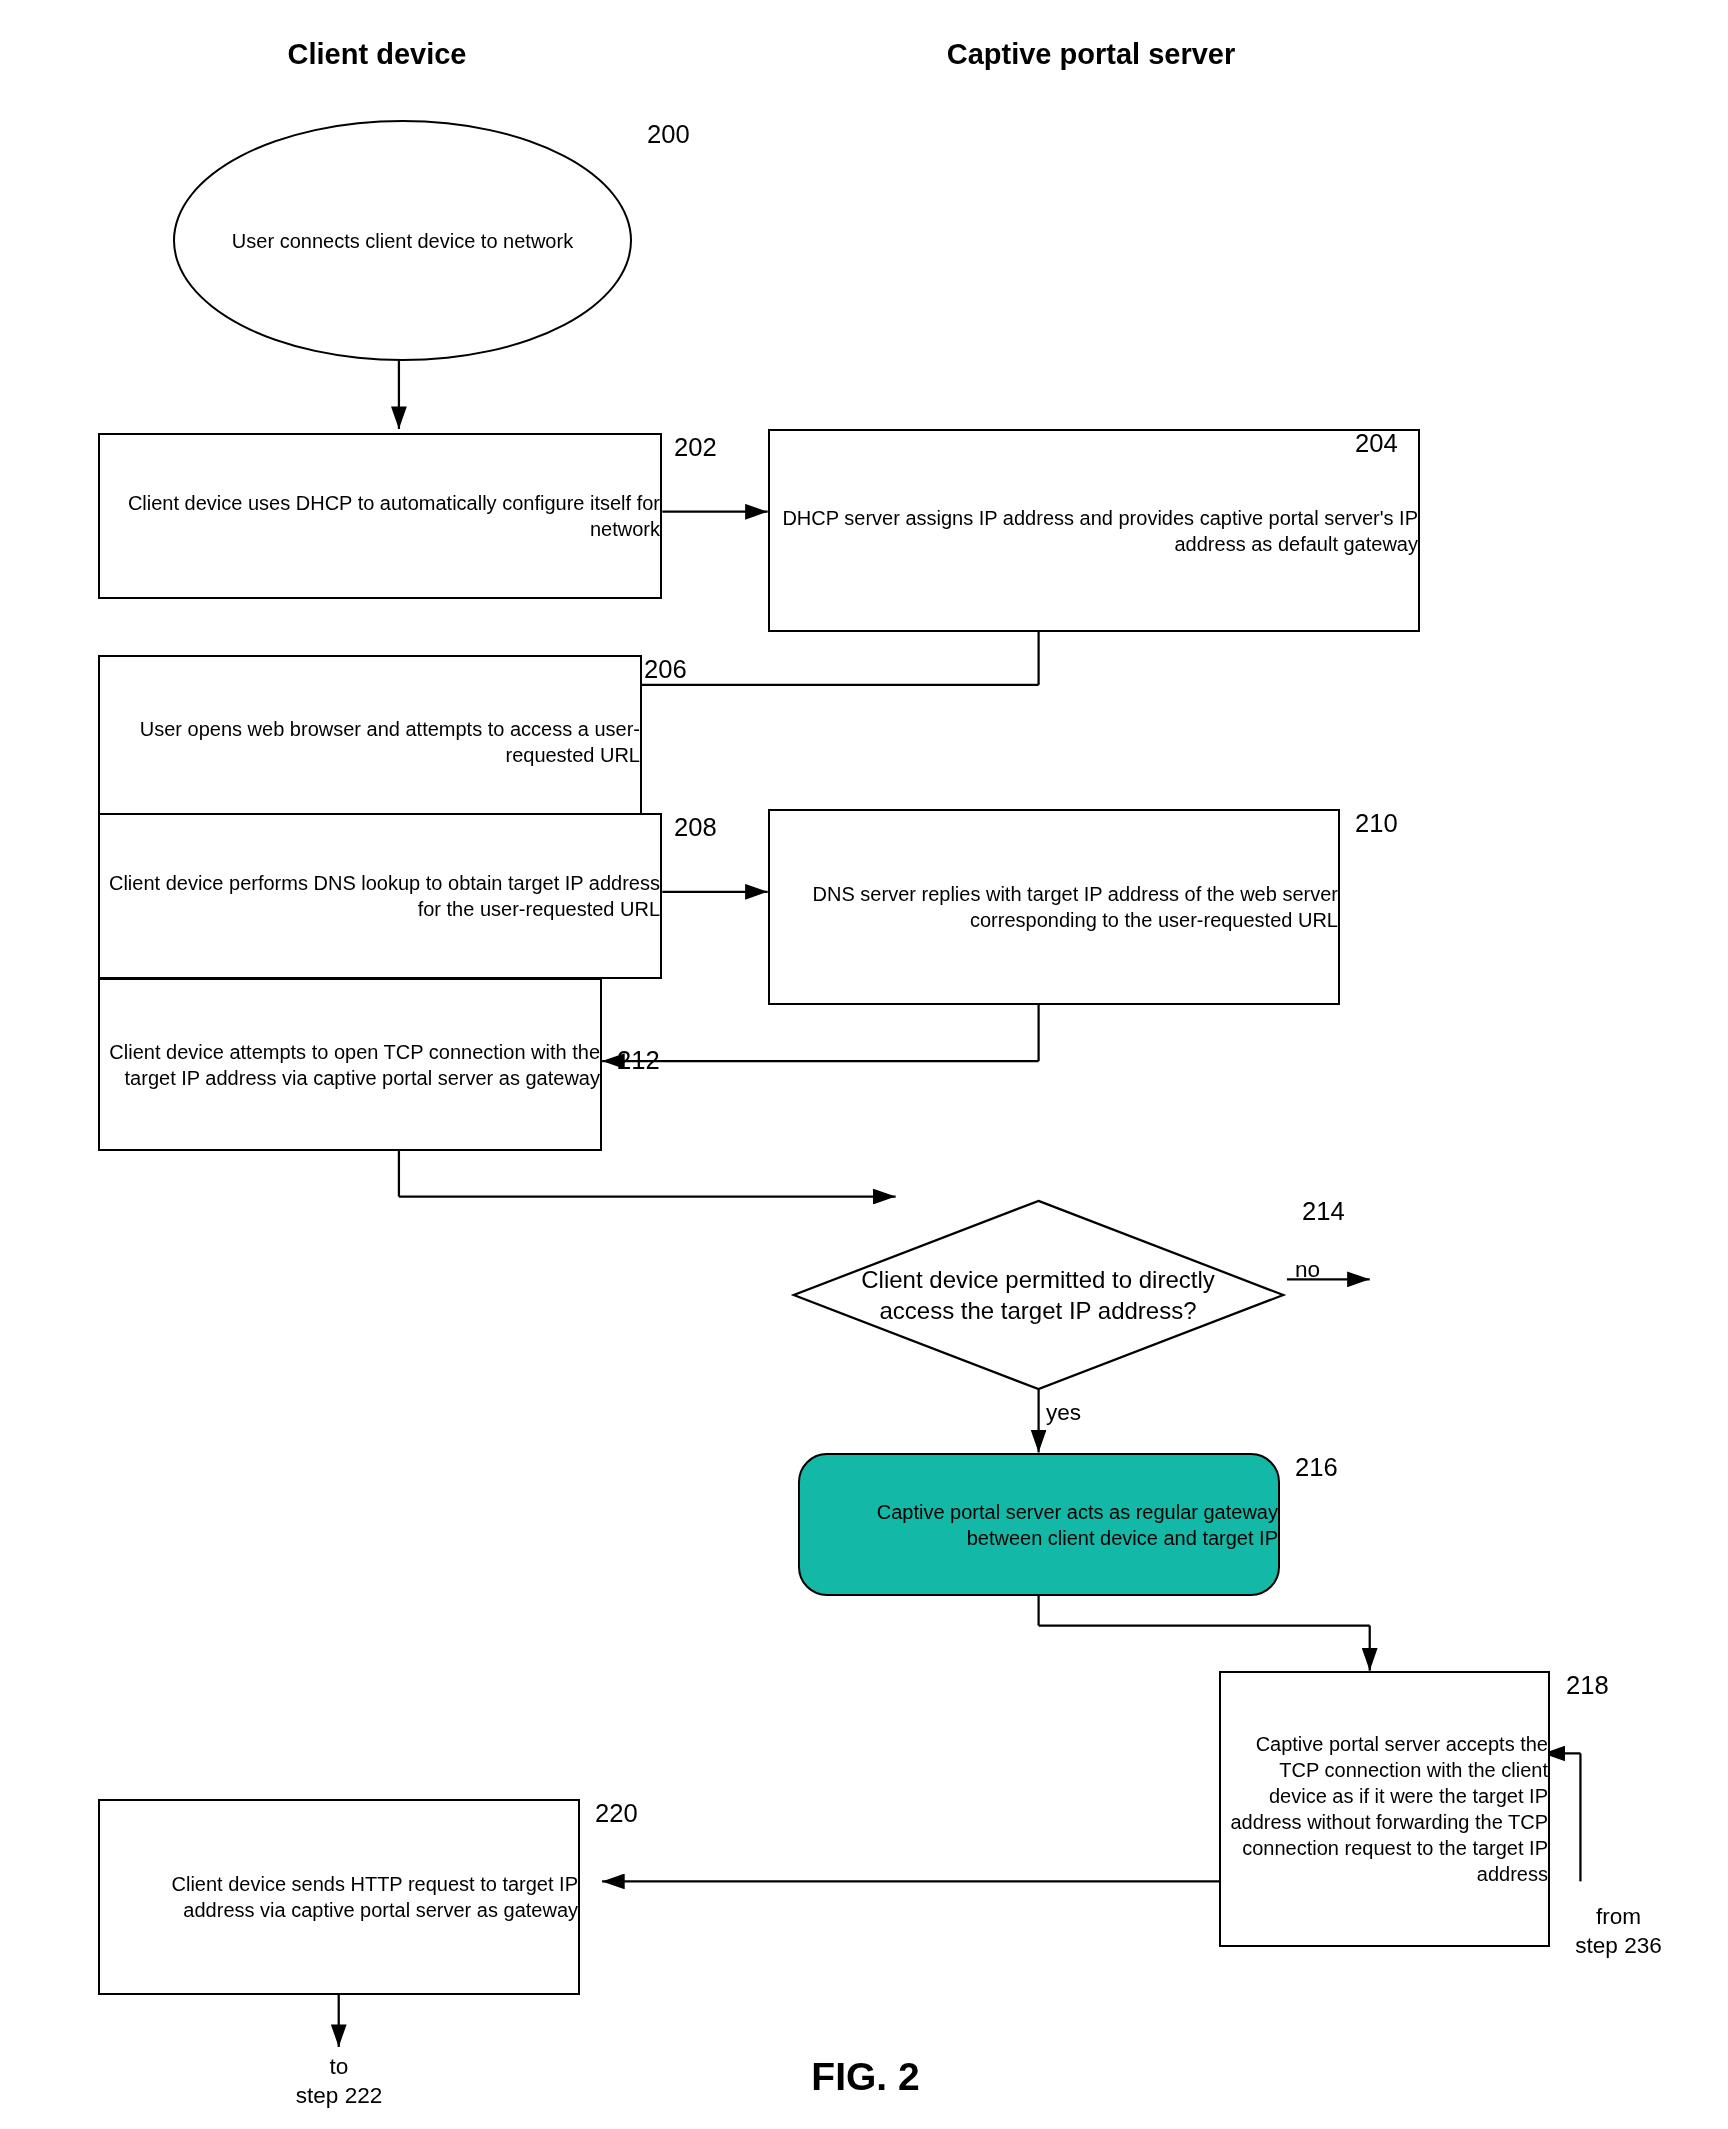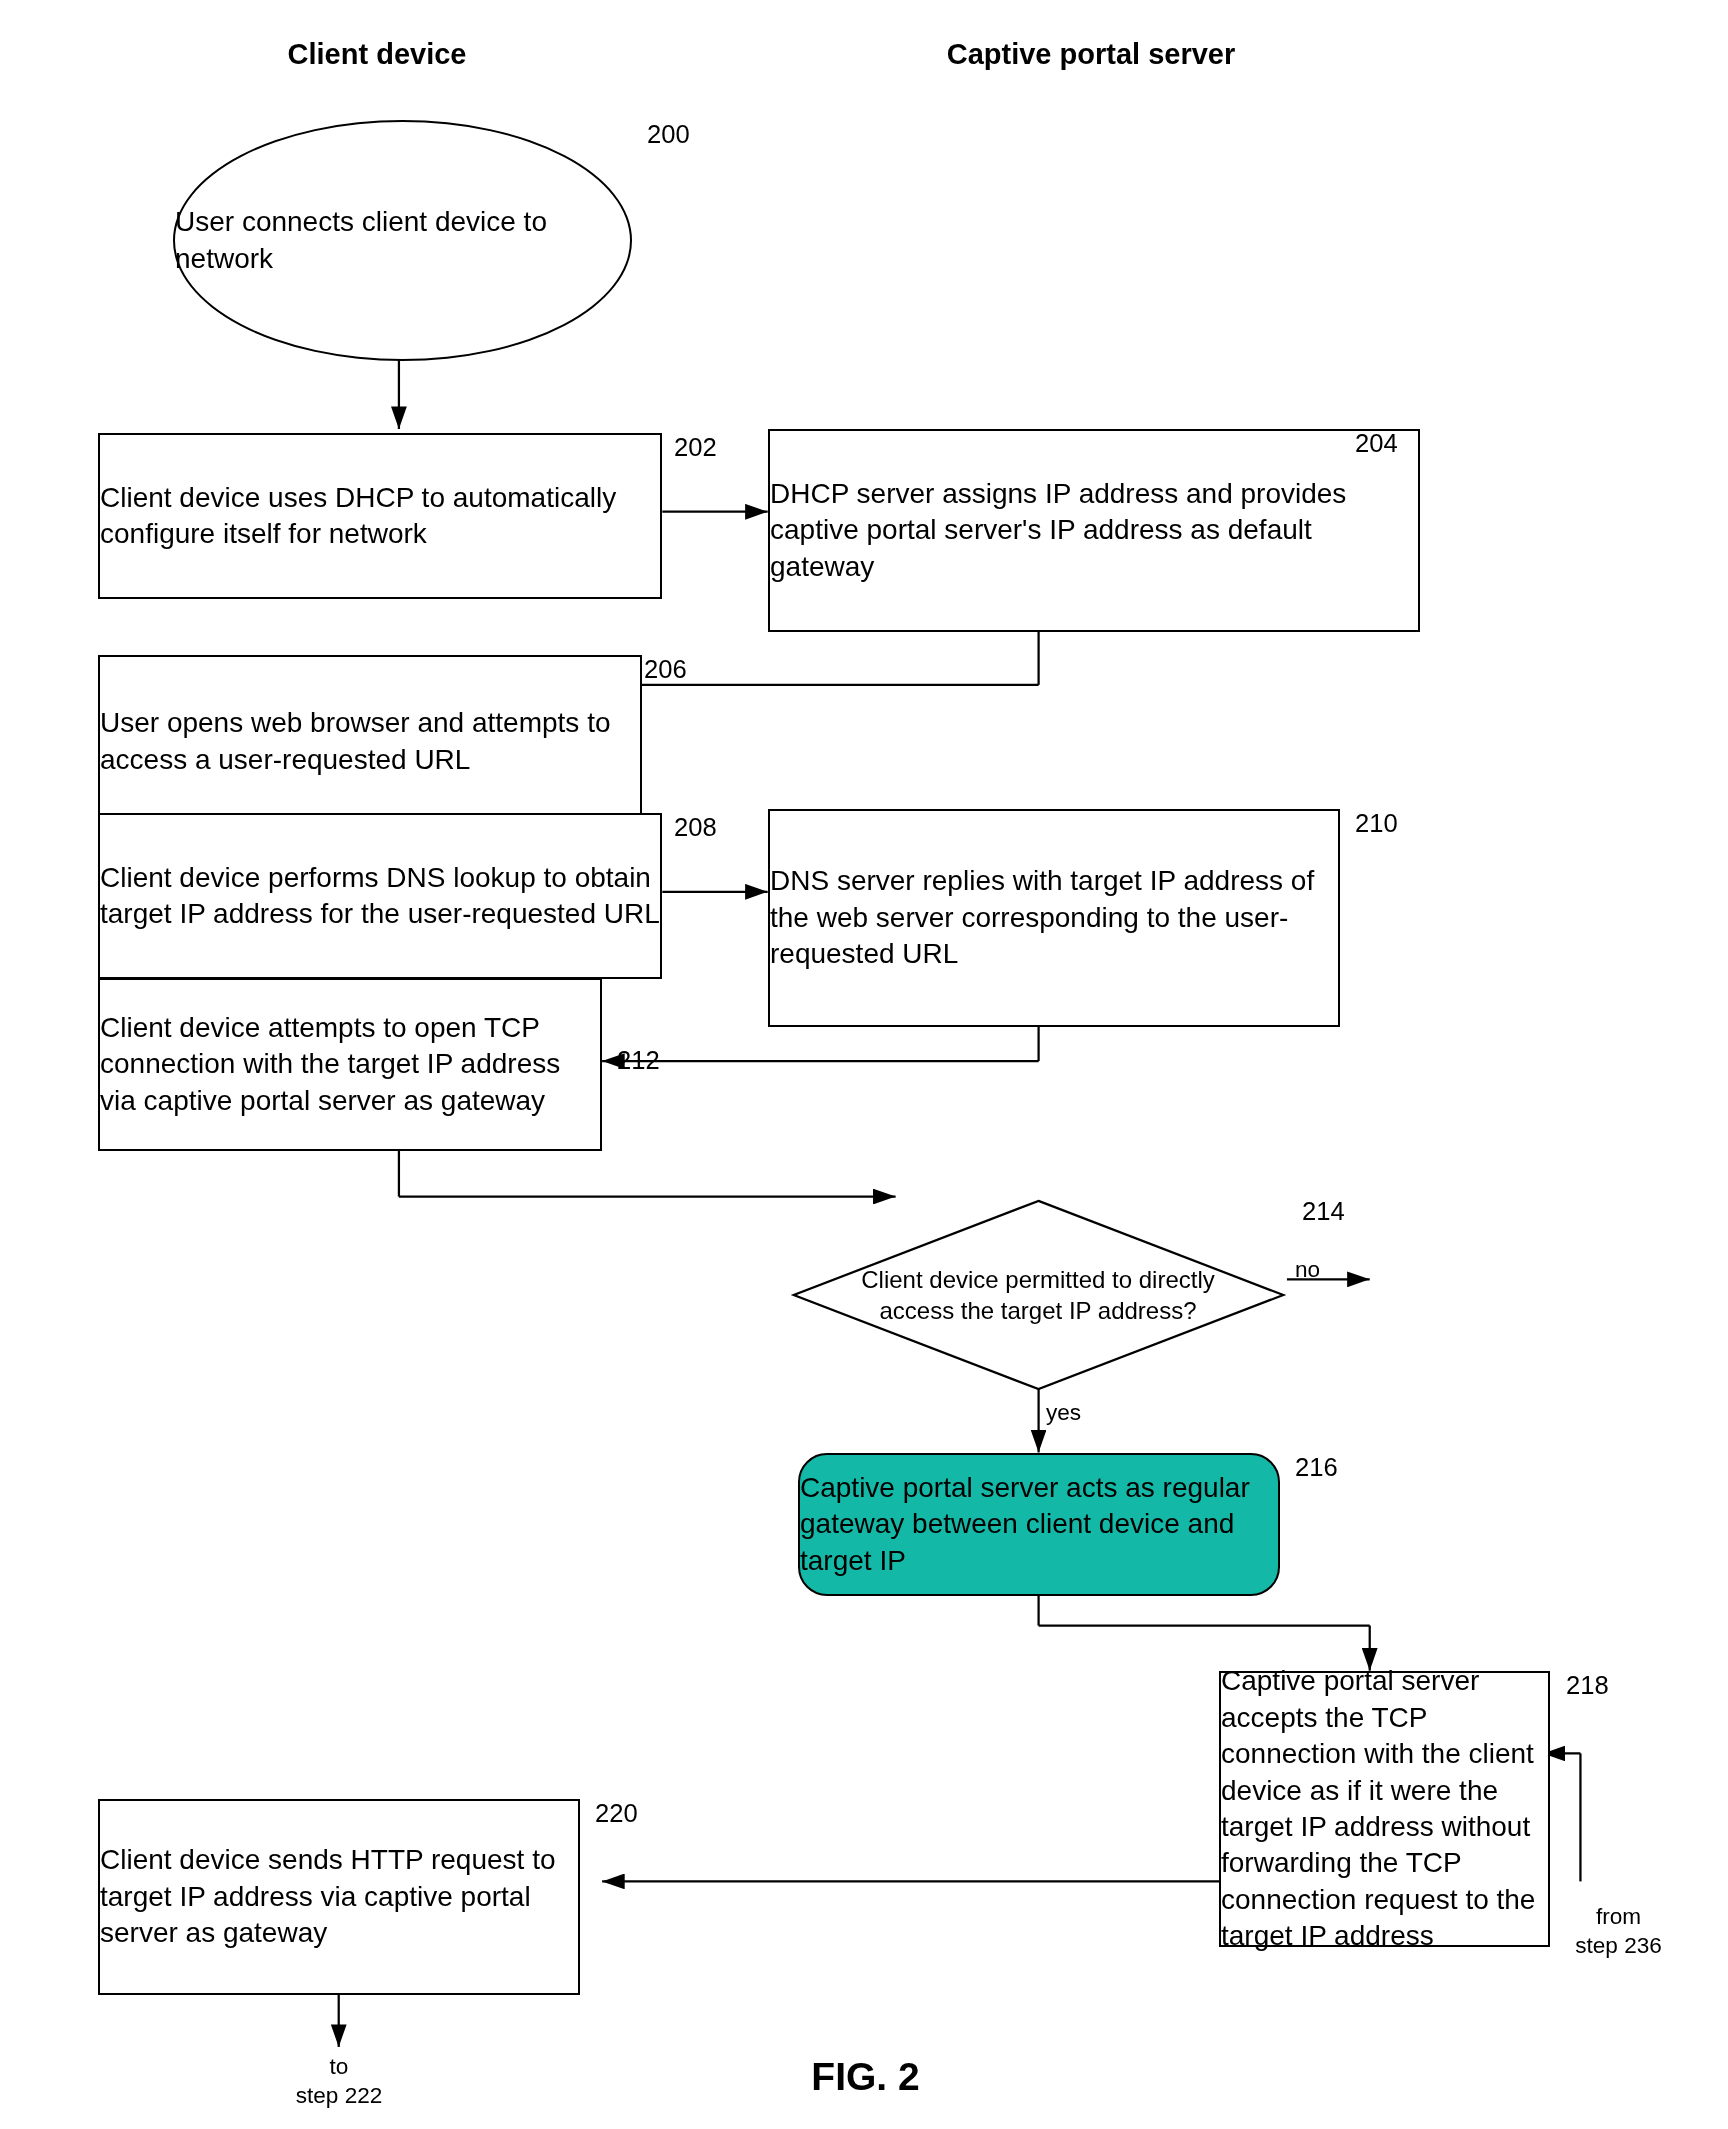--- a/index.html
+++ b/index.html
@@ -23,22 +23,22 @@
       font-weight: bold;
       font-size: 29px;
       text-align: center;
     }
     
     .shape {
       position: absolute;
       display: flex;
       align-items: center;
       justify-content: center;
-      text-align: left;
-      font-size: 28px;
+      text-align: right;
+      font-size: 20px;
       line-height: 1.3;
     }
     .oval {
       border: 2.3px solid #000;
       border-radius: 50%;
       background: #fff;
     }
     .rect {
       border: 2.3px solid #000;
       background: #fff;
@@ -160,21 +160,21 @@
   <div class="shape rect" style="left: 98px; top: 655px; width: 544px; height: 173px;">
     <span>User opens web browser and attempts to access a user-requested URL</span>
   </div>
   <div class="step-label" style="left: 644px; top: 655px;">206</div>
 
   <div class="shape rect" style="left: 98px; top: 813px; width: 564px; height: 166px;">
     <span>Client device performs DNS lookup to obtain target IP address for the user-requested URL</span>
   </div>
   <div class="step-label" style="left: 674px; top: 813px;">208</div>
 
-  <div class="shape rect" style="left: 768px; top: 809px; width: 572px; height: 218px;">
+  <div class="shape rect" style="left: 768px; top: 809px; width: 572px; height: 196px;">
     <span>DNS server replies with target IP address of the web server corresponding to the user-requested URL</span>
   </div>
   <div class="step-label" style="left: 1355px; top: 809px;">210</div>
 
   <div class="shape rect" style="left: 98px; top: 978px; width: 504px; height: 173px;">
     <span>Client device attempts to open TCP connection with the target IP address via captive portal server as gateway</span>
   </div>
   <div class="step-label" style="left: 617px; top: 1046px;">212</div>
 
   <div class="diamond-container" style="left: 790px; top: 1197px; width: 497px; height: 196px;">

